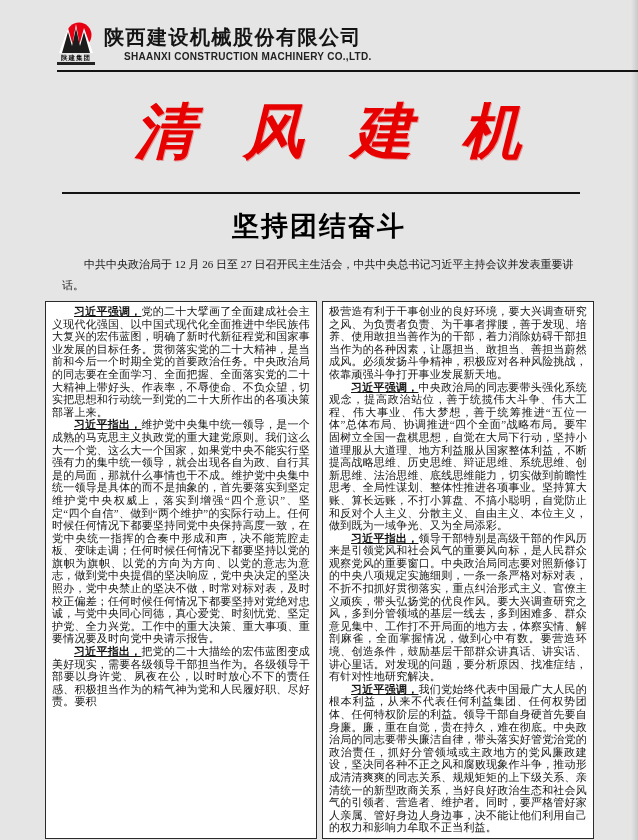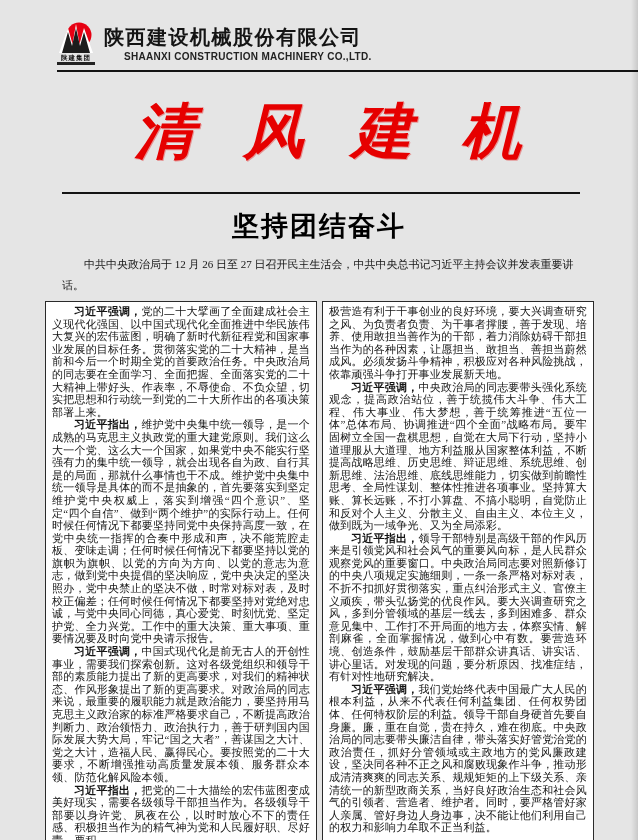--- a/index.html
+++ b/index.html
@@ -50,21 +50,21 @@
   .headline{
     text-align:center;margin:14px 0 0 0;
     font-family:Liberation Serif, serif;font-weight:700;
     font-size:27px;line-height:37px;letter-spacing:2px;color:#000;
   }
   .lede{margin:9px 46px 0 62px;font-size:11px;line-height:21px;text-indent:2em;color:#141414;}
   .columns{display:flex;gap:5px;margin:5px 44px 0 45px;align-items:stretch;}
   .col{flex:1 1 0;border:1.6px solid #2a2a2a;padding:3px 6px 4px 6px;box-sizing:border-box;background:#fff;}
   .body-para{font-size:11px;line-height:12.6px;text-align:justify;text-indent:2em;margin:0;color:#141414;letter-spacing:.2px;}
   .body-para.no-indent{text-indent:0;}
-  .lead-in{font-weight:700;font-family:"Liberation Sans",sans-serif;}
+  .lead-in{font-weight:700;font-family:"Liberation Sans",sans-serif;text-decoration:underline;}
 </style>
 </head>
 <body>
 
 <div class="page">
 
   <div class="brand">
     <div class="logo">
       <svg width="36" height="32" viewBox="0 0 36 32">
         <circle cx="21" cy="13" r="12.5" fill="#e60012"></circle>
@@ -90,21 +90,20 @@
   <h1 class="headline">
     <span>坚持团结奋斗</span><br>
   </h1>
 
   <p class="lede">中共中央政治局于 12 月 26 日至 27 日召开民主生活会，中共中央总书记习近平主持会议并发表重要讲话。</p>
 
   <div class="columns">
     <div class="col">
         <p class="body-para"><span class="lead-in">习近平强调，</span>党的二十大擘画了全面建成社会主义现代化强国、以中国式现代化全面推进中华民族伟大复兴的宏伟蓝图，明确了新时代新征程党和国家事业发展的目标任务。贯彻落实党的二十大精神，是当前和今后一个时期全党的首要政治任务。中央政治局的同志要在全面学习、全面把握、全面落实党的二十大精神上带好头、作表率，不辱使命、不负众望，切实把思想和行动统一到党的二十大所作出的各项决策部署上来。</p>
         <p class="body-para"><span class="lead-in">习近平指出，</span>维护党中央集中统一领导，是一个成熟的马克思主义执政党的重大建党原则。我们这么大一个党、这么大一个国家，如果党中央不能实行坚强有力的集中统一领导，就会出现各自为政、自行其是的局面，那就什么事情也干不成。维护党中央集中统一领导是具体的而不是抽象的，首先要落实到坚定维护党中央权威上，落实到增强“四个意识”、坚定“四个自信”、做到“两个维护”的实际行动上。任何时候任何情况下都要坚持同党中央保持高度一致，在党中央统一指挥的合奏中形成和声，决不能荒腔走板、变味走调；任何时候任何情况下都要坚持以党的旗帜为旗帜、以党的方向为方向、以党的意志为意志，做到党中央提倡的坚决响应，党中央决定的坚决照办，党中央禁止的坚决不做，时常对标对表，及时校正偏差；任何时候任何情况下都要坚持对党绝对忠诚，与党中央同心同德，真心爱党、时刻忧党、坚定护党、全力兴党。工作中的重大决策、重大事项、重要情况要及时向党中央请示报告。</p>
-        <p class="body-para"><span class="lead-in">习近平强调，</span>中国式现代化是前无古人的开创性事业，需要我们探索创新。这对各级党组织和领导干部的素质能力提出了新的更高要求，对我们的精神状态、作风形象提出了新的更高要求。对政治局的同志来说，最重要的履职能力就是政治能力，要坚持用马克思主义政治家的标准严格要求自己，不断提高政治判断力、政治领悟力、政治执行力，善于研判国内国际发展大势大局，牢记“国之大者”，善谋国之大计、党之大计，造福人民、赢得民心。要按照党的二十大要求，不断增强推动高质量发展本领、服务群众本领、防范化解风险本领。</p>
         <p class="body-para"><span class="lead-in">习近平指出，</span>把党的二十大描绘的宏伟蓝图变成美好现实，需要各级领导干部担当作为。各级领导干部要以身许党、夙夜在公，以时时放心不下的责任感、积极担当作为的精气神为党和人民履好职、尽好责。要积</p>
       </div>
     <div class="col">
         <p class="body-para no-indent">极营造有利于干事创业的良好环境，要大兴调查研究之风、为负责者负责、为干事者撑腰，善于发现、培养、使用敢担当善作为的干部，着力消除妨碍干部担当作为的各种因素，让愿担当、敢担当、善担当蔚然成风。必须发扬斗争精神，积极应对各种风险挑战，依靠顽强斗争打开事业发展新天地。</p>
         <p class="body-para"><span class="lead-in">习近平强调，</span>中央政治局的同志要带头强化系统观念，提高政治站位，善于统揽伟大斗争、伟大工程、伟大事业、伟大梦想，善于统筹推进“五位一体”总体布局、协调推进“四个全面”战略布局。要牢固树立全国一盘棋思想，自觉在大局下行动，坚持小道理服从大道理、地方利益服从国家整体利益，不断提高战略思维、历史思维、辩证思维、系统思维、创新思维、法治思维、底线思维能力，切实做到前瞻性思考、全局性谋划、整体性推进各项事业。坚持算大账、算长远账，不打小算盘、不搞小聪明，自觉防止和反对个人主义、分散主义、自由主义、本位主义，做到既为一域争光、又为全局添彩。</p>
         <p class="body-para"><span class="lead-in">习近平指出，</span>领导干部特别是高级干部的作风历来是引领党风和社会风气的重要风向标，是人民群众观察党风的重要窗口。中央政治局同志要对照新修订的中央八项规定实施细则，一条一条严格对标对表，不折不扣抓好贯彻落实，重点纠治形式主义、官僚主义顽疾，带头弘扬党的优良作风。要大兴调查研究之风，多到分管领域的基层一线去，多到困难多、群众意见集中、工作打不开局面的地方去，体察实情、解剖麻雀，全面掌握情况，做到心中有数。要营造环境、创造条件，鼓励基层干部群众讲真话、讲实话、讲心里话。对发现的问题，要分析原因、找准症结，有针对性地研究解决。</p>
         <p class="body-para"><span class="lead-in">习近平强调，</span>我们党始终代表中国最广大人民的根本利益，从来不代表任何利益集团、任何权势团体、任何特权阶层的利益。领导干部自身硬首先要自身廉。廉，重在自觉，贵在持久，难在彻底。中央政治局的同志要带头廉洁自律，带头落实好管党治党的政治责任，抓好分管领域或主政地方的党风廉政建设，坚决同各种不正之风和腐败现象作斗争，推动形成清清爽爽的同志关系、规规矩矩的上下级关系、亲清统一的新型政商关系，当好良好政治生态和社会风气的引领者、营造者、维护者。同时，要严格管好家人亲属、管好身边人身边事，决不能让他们利用自己的权力和影响力牟取不正当利益。</p>
       </div>
   </div>
 

